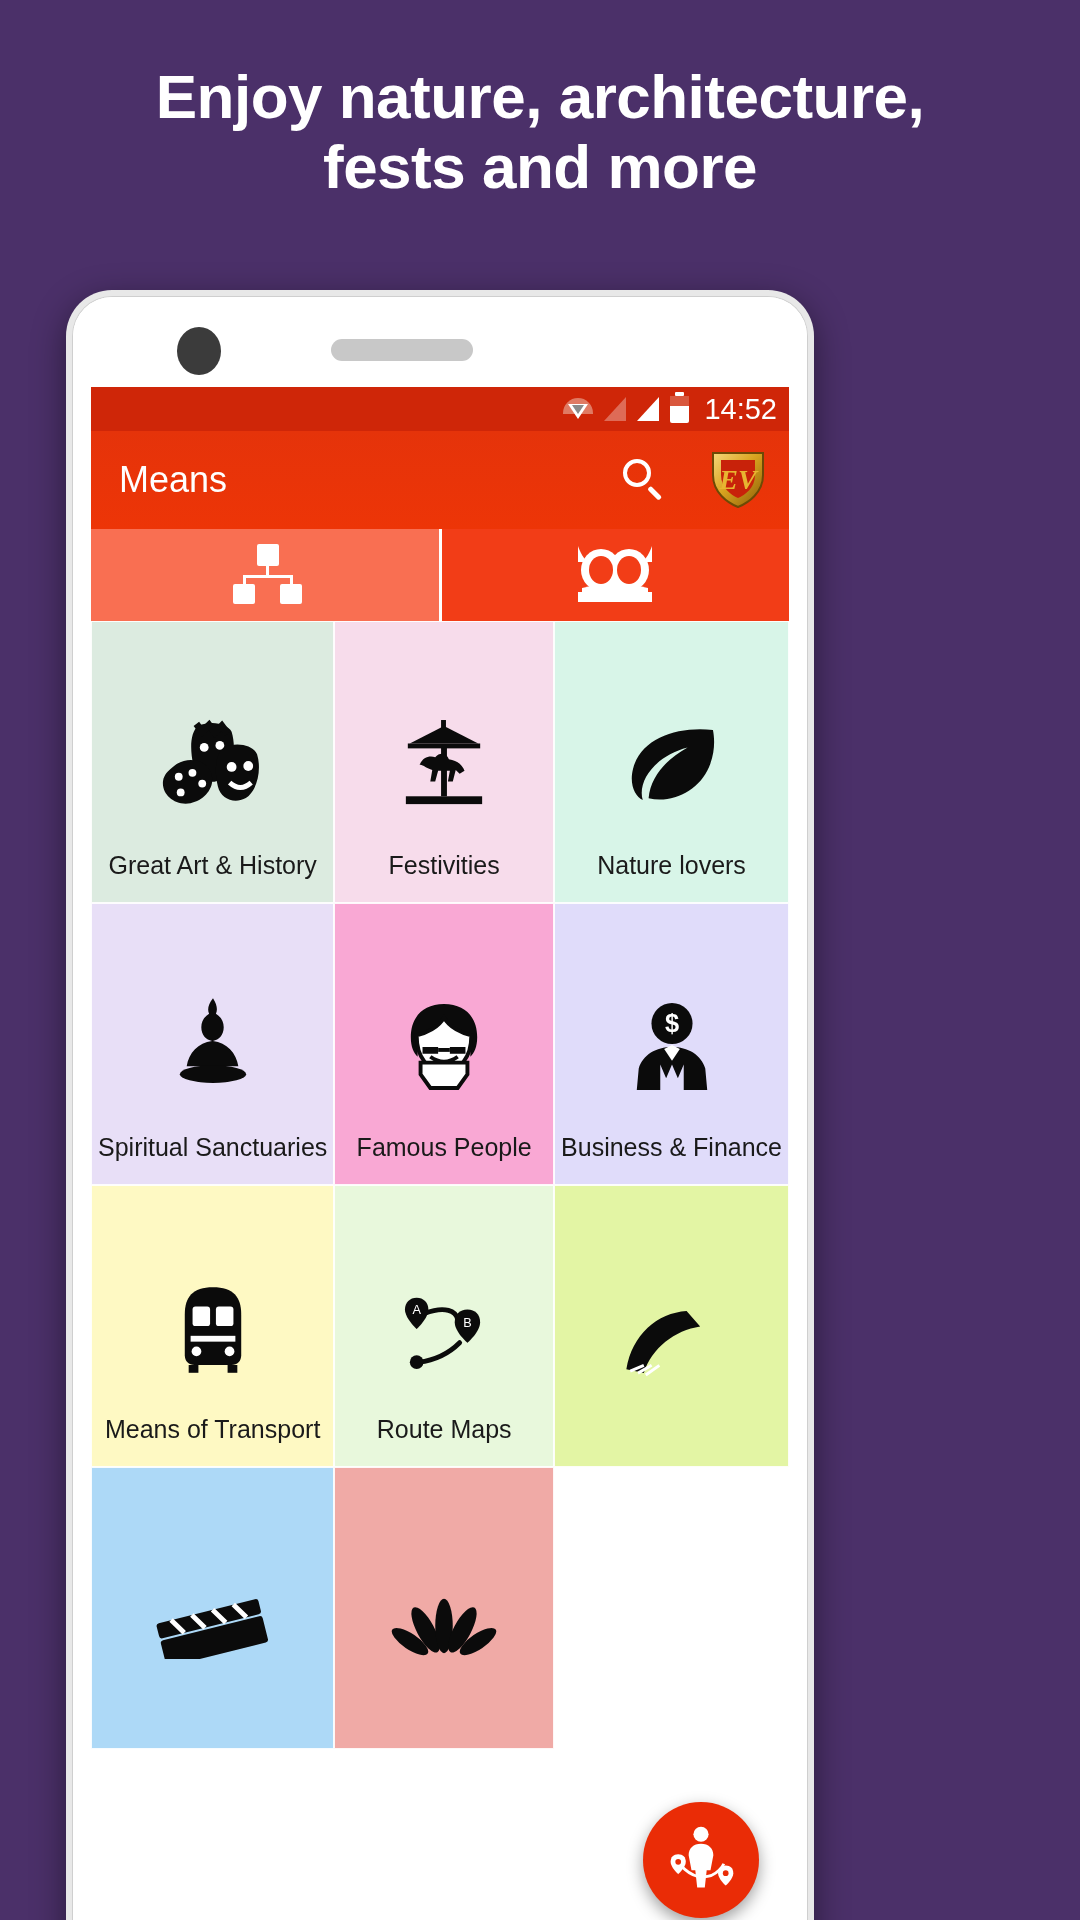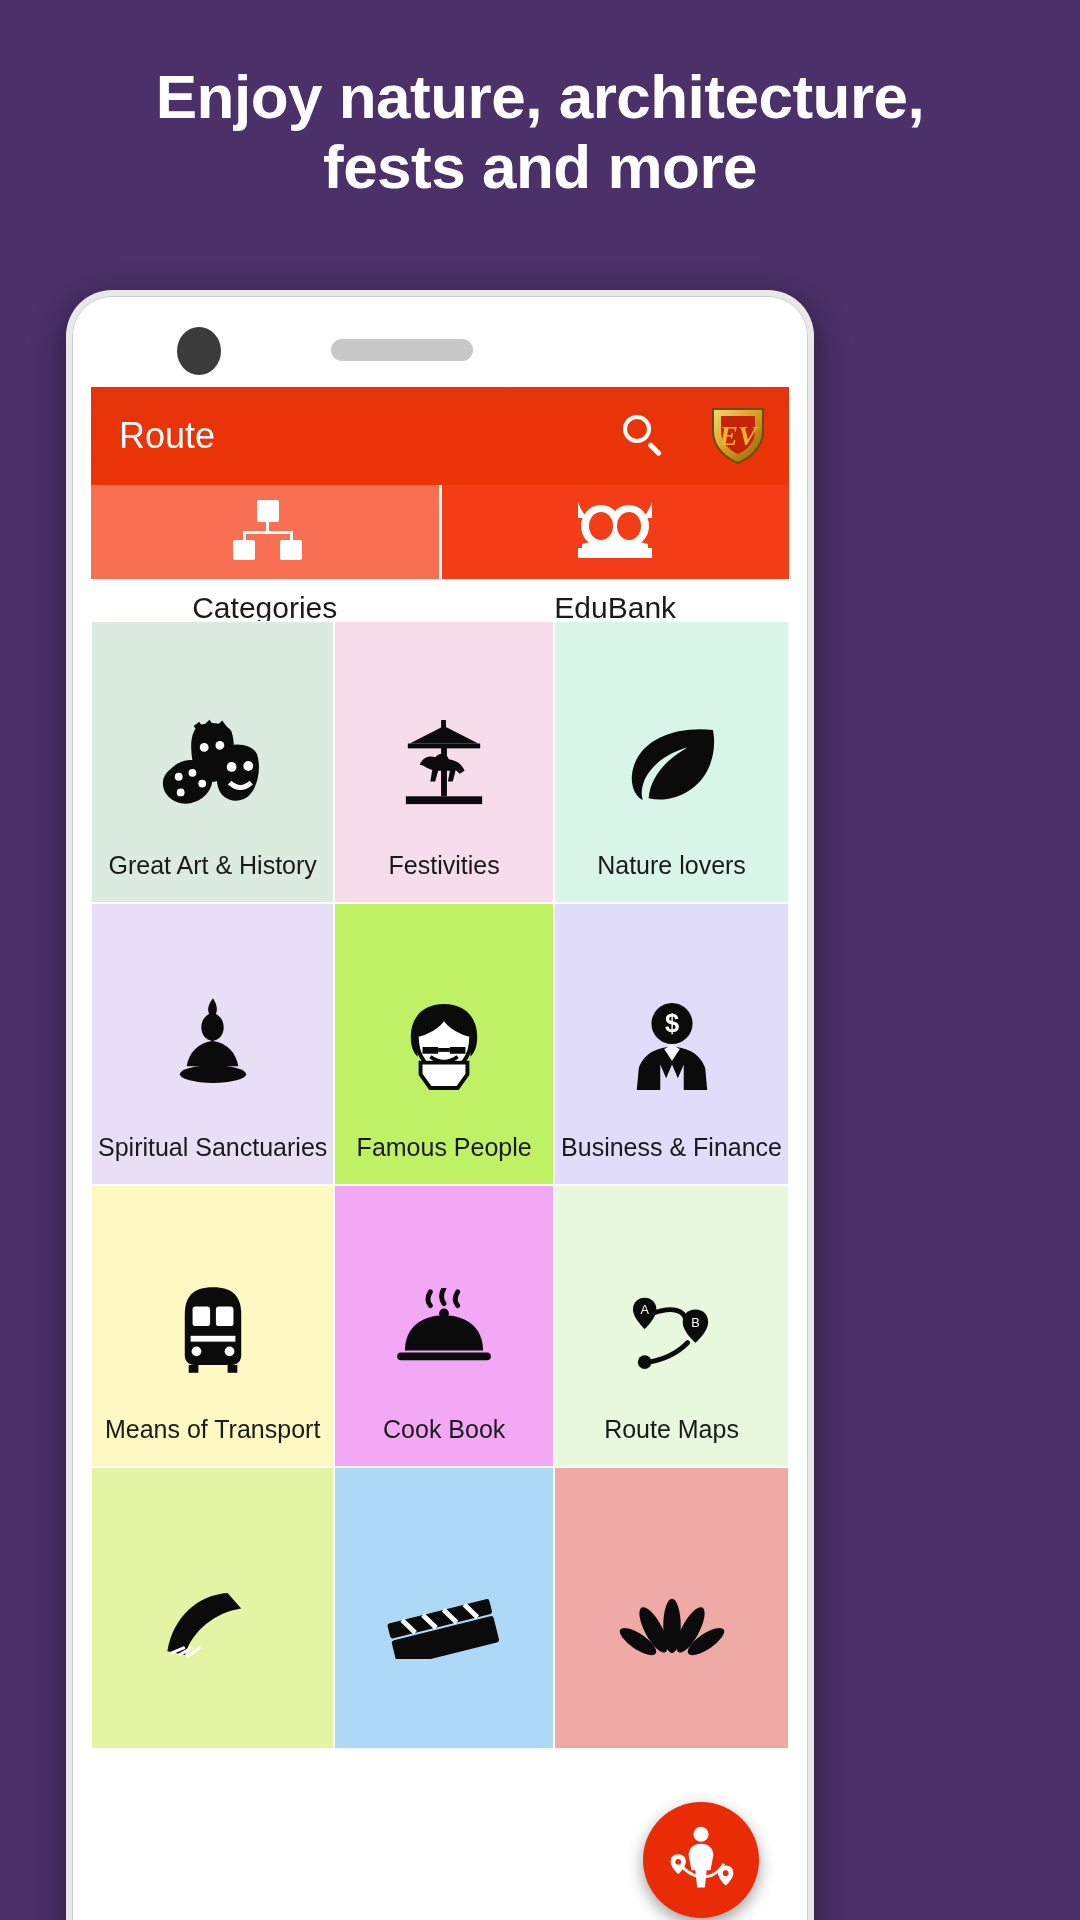--- a/index.html
+++ b/index.html
@@ -235,24 +235,45 @@
 <div id="phone">
   <div id="phone-inner">
 
     <div id="bezel-top">
       <div id="camera-dot"></div>
       <div id="speaker-bar"></div>
     </div>
 
     <div id="screen">
 
+      <div id="statusbar">
+        <span class="si">
+          <span class="wifi-icon">
+              <span class="arc"></span>
+              <span class="fill"></span>
+              <span class="inner"></span>
+            </span>
+        </span>
+        <span class="si">
+            <span class="sig-empty"></span>
+          </span>
+        <span class="si">
+            <span class="sig-full"></span>
+          </span>
+        <span class="si">
+            <span class="battery">
+              <span class="lvl"></span>
+            </span>
+          </span>
+        <span id="clock">14:52</span>
+      </div>
 
       <div id="appbar">
         <div id="titleblock">
-          <div id="app-title">Route</div>
+          <div id="app-title">Means</div>
         </div>
         <div id="search-icon">
           <span class="ring"></span>
             <span class="handle"></span>
         </div>
         <div id="brand-logo">
           <svg viewBox="0 0 58 62" width="58" height="62">
             <defs>
               <linearGradient id="gold" x1="0" y1="0" x2="1" y2="1">
                 <stop offset="0%" stop-color="#f6d77a"></stop>
@@ -354,21 +375,21 @@
         <div class="cell" style="background: rgb(232, 223, 247); gap: 12px;">
           <div class="ic">
             <svg viewBox="0 0 78 92" width="76" height="90">
               <path d="M39 2 c4 6 5 12 3 16 c5 3 8 8 8 14 c0 8 -5 13 -11 14 c14 2 24 12 26 26 H12 c2 -14 12 -24 26 -26 c-6 -1 -11 -6 -11 -14 c0 -6 3 -11 8 -14 c-2 -4 -1 -10 4 -16 Z" fill="#0b0b0b"></path>
               <ellipse cx="39" cy="80" rx="34" ry="9" fill="#0b0b0b"></ellipse>
             </svg>
           </div>
           <div class="cap">Spiritual Sanctuaries</div>
         </div>
 
-        <div class="cell" style="background: #bef264;">
+        <div class="cell" style="background: #f9a8d4;">
           <div class="ic">
             <svg viewBox="0 0 84 92" width="82" height="90">
               <path d="M42 2 C20 2 8 16 8 36 c0 10 3 16 7 20 l0 -18 c14 -4 24 -12 28 -20 c4 10 14 16 26 19 l0 19 c4 -4 7 -10 7 -20 C76 16 64 2 42 2 Z" fill="#0b0b0b"></path>
               <path d="M14 34 c0 24 12 36 28 36 s28 -12 28 -36 c-10 -2 -22 -8 -28 -18 C36 26 24 32 14 34 Z" fill="#fff" stroke="#0b0b0b" stroke-width="4"></path>
               <path d="M20 46 h16 v7 h-16 Z M48 46 h16 v7 h-16 Z" fill="#0b0b0b"></path>
               <path d="M36 49 h12" stroke="#0b0b0b" stroke-width="4"></path>
               <path d="M18 62 h48 v12 l-10 14 h-28 l-10 -14 Z" fill="#fff" stroke="#0b0b0b" stroke-width="4"></path>
               <path d="M28 56 q14 10 28 0" fill="none" stroke="#0b0b0b" stroke-width="4"></path>
             </svg>
           </div>
@@ -396,31 +417,20 @@
               <rect x="14" y="52" width="46" height="6" fill="#fff"></rect>
               <circle cx="20" cy="68" r="5" fill="#fff"></circle>
               <circle cx="54" cy="68" r="5" fill="#fff"></circle>
               <rect x="12" y="82" width="10" height="8" fill="#0b0b0b"></rect>
               <rect x="52" y="82" width="10" height="8" fill="#0b0b0b"></rect>
             </svg>
           </div>
           <div class="cap">Means of Transport</div>
         </div>
 
-        <div class="cell" style="background: rgb(243, 168, 245);">
-          <div class="ic">
-            <svg viewBox="0 0 100 84" width="98" height="82">
-              <path d="M36 4 q-5 8 0 14 M50 0 q-5 9 0 16 M64 4 q-5 8 0 14" fill="none" stroke="#0b0b0b" stroke-width="5" stroke-linecap="round"></path>
-              <circle cx="50" cy="26" r="5" fill="#0b0b0b"></circle>
-              <path d="M10 64 C10 40 28 28 50 28 s40 12 40 36 Z" fill="#0b0b0b"></path>
-              <rect x="2" y="66" width="96" height="8" rx="4" fill="#0b0b0b"></rect>
-            </svg>
-          </div>
-          <div class="cap">Cook Book</div>
-        </div>
 
         <div class="cell" style="background: rgb(232, 248, 220);">
           <div class="ic">
             <svg viewBox="0 0 100 84" width="98" height="82">
               <path d="M22 10 c7 0 12 5 12 12 c0 9 -12 20 -12 20 S10 31 10 22 c0 -7 5 -12 12 -12 Z" fill="#0b0b0b"></path>
               <text x="22" y="27" font-size="13" fill="#fff" text-anchor="middle" font-family="'Liberation Sans',sans-serif">A</text>
               <path d="M30 26 C52 18 62 24 64 32" fill="none" stroke="#0b0b0b" stroke-width="5" stroke-linecap="round"></path>
               <path d="M74 22 c8 0 13 5 13 13 c0 10 -13 21 -13 21 S61 45 61 35 c0 -8 5 -13 13 -13 Z" fill="#0b0b0b"></path>
               <text x="74" y="40" font-size="13" fill="#fff" text-anchor="middle" font-family="'Liberation Sans',sans-serif">B</text>
               <path d="M66 56 C54 68 40 74 24 76" fill="none" stroke="#0b0b0b" stroke-width="5" stroke-linecap="round"></path>

